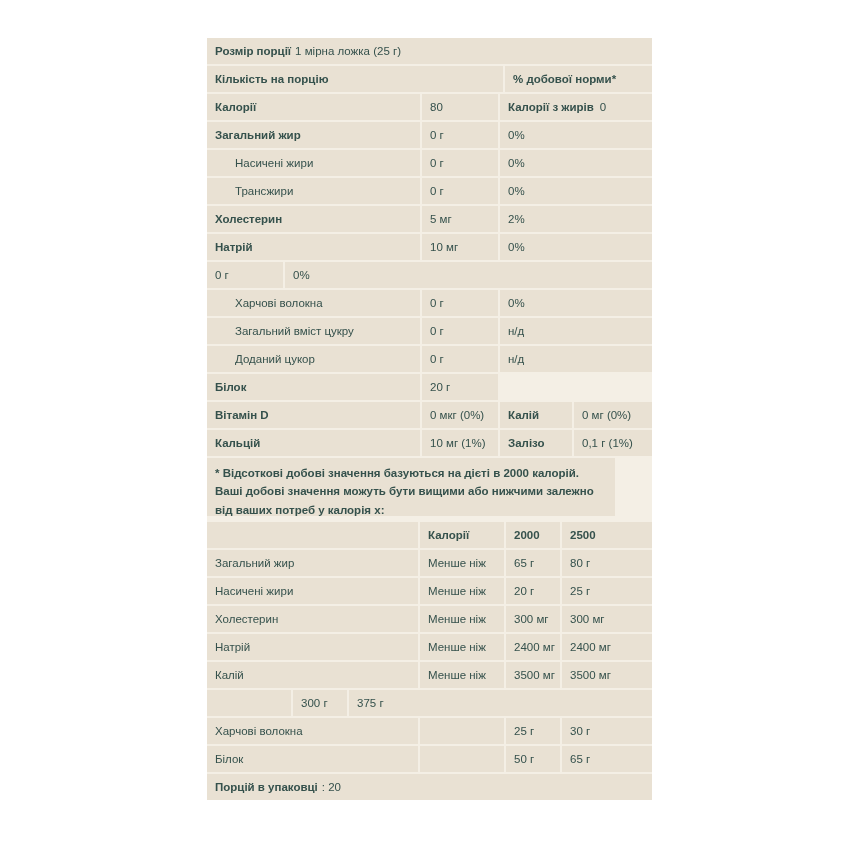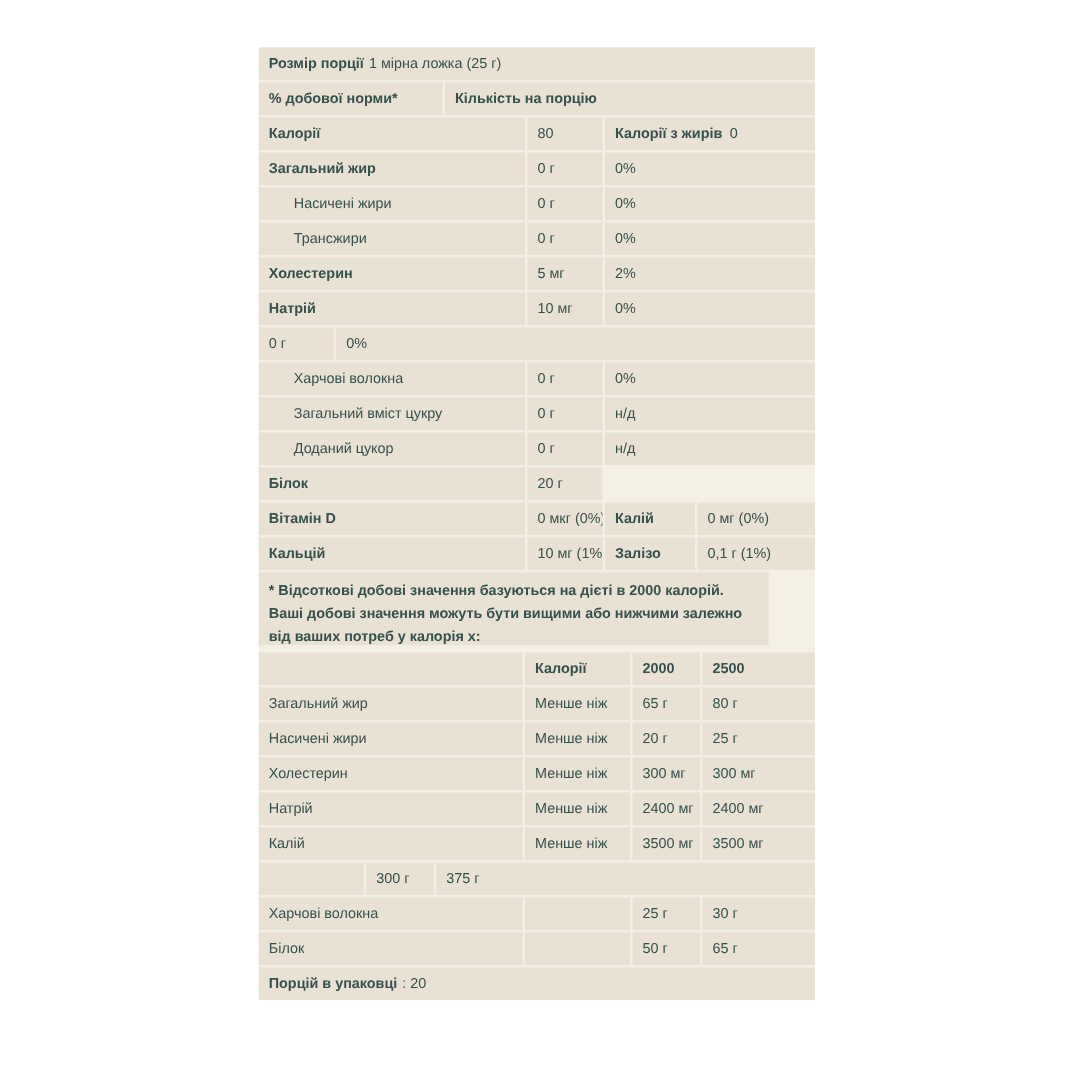--- a/index.html
+++ b/index.html
@@ -37,21 +37,21 @@
     padding: 0 8px;
     height: 26px;
     white-space: nowrap;
     overflow: hidden;
   }
   .b { font-weight: bold; }
   .grow { flex: 1 1 auto; }
   .full { width: 445px; }
   
   .c1 { width: 213px; }
-  .c2 { width: 60px; }
+  .c2 { width: 76px; }
   .c3 { width: 72px; }
   .c4 { flex: 1 1 auto; }
   .hleft { width: 296px; }
   .indent { padding-left: 28px; }
   .sp { margin-left: 4px; }
   .sp2 { margin-left: 6px; }
   
   .footnote-cell {
     background: #e9e1d3;
     box-sizing: border-box;
@@ -76,22 +76,22 @@
   <div class="nutrition-table">
 
     <div class="row">
       <div class="cell full">
         <span class="b">Розмір порції</span>
         <span class="sp">1 мірна ложка (25 г)</span>
       </div>
     </div>
 
     <div class="row">
+      <div class="cell b hleft">Кількість на порцію</div>
       <div class="cell b grow">% добової норми*</div>
-      <div class="cell b hleft">Кількість на порцію</div>
     </div>
 
     <div class="row">
       <div class="cell b c1">Калорії</div>
       <div class="cell c2">80</div>
       <div class="cell grow">
         <span class="b">Калорії з жирів</span>
         <span class="sp2">0</span>
       </div>
     </div>

